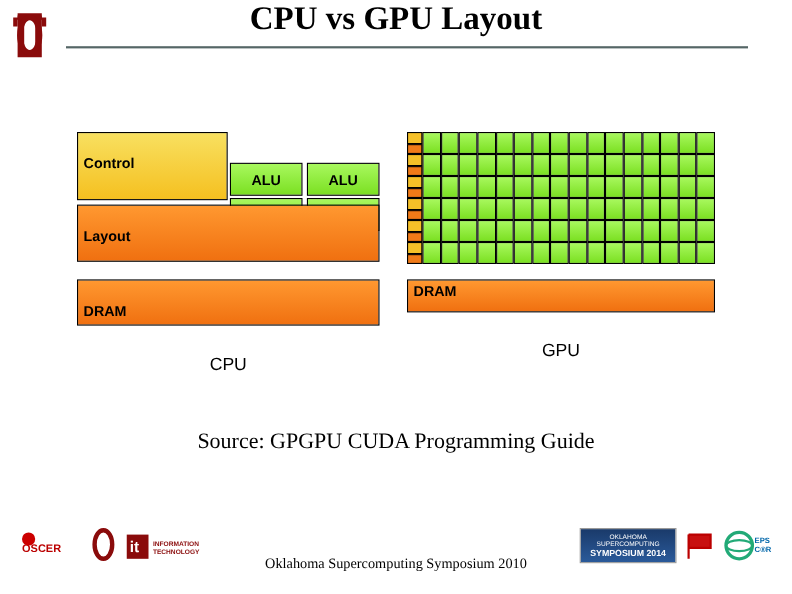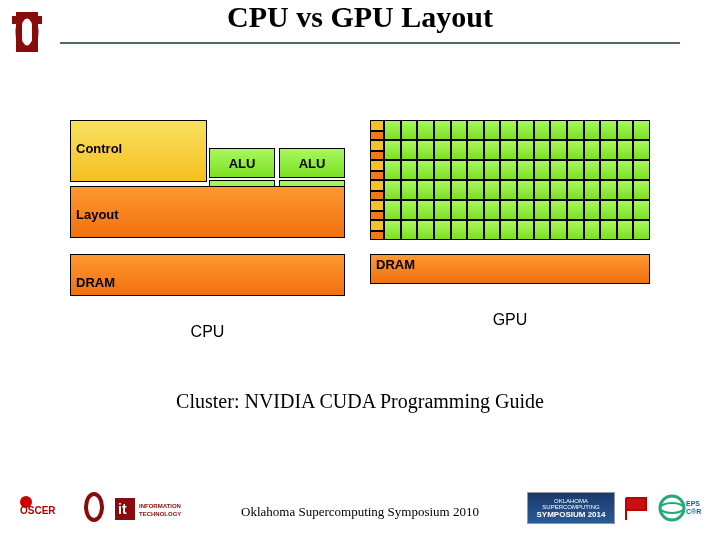--- a/index.html
+++ b/index.html
@@ -161,21 +161,21 @@
     position: absolute;
     left: 0;
     bottom: 8px;
     width: 100%;
     text-align: center;
     font-size: 13px;
     line-height: 1.2;
   }
   .footer-logo {
     position: absolute;
-    bottom: 4px;
+    bottom: 16px;
     margin-top: 27px;
   }
   .badge {
     border: 1px solid #999;
     font-size: 7px;
     font-family: Arial, sans-serif;
     display: flex;
     align-items: center;
     justify-content: center;
     color: #fff;
@@ -344,21 +344,21 @@
               <div class="gpu-alu-cell"></div>
             </div>
           </div>
         </div>
       <div class="gpu-dram" style="top:134px">DRAM</div>
       <div class="proc-label" style="top:164px;width:280px">GPU</div>
     </div>
 
   </div>
 
-  <div class="source">Cluster: NVIDIA CUDA Programming Guide</div>
+  <div class="source">Source: GPGPU CUDA Programming Guide</div>
 
   <div class="footer">
 
     <div class="footer-logo" style="left:18px;width:50px;height:30px">
       <svg viewBox="0 0 50 30">
           <rect x="0" y="8" width="50" height="14" fill="#fff" stroke="none"></rect>
           <text x="2" y="20" font-size="10" fill="#b00" font-family="Arial" font-weight="bold">OSCER</text>
           <circle cx="8" cy="8" r="6" fill="#c00"></circle>
         </svg>
     </div>

